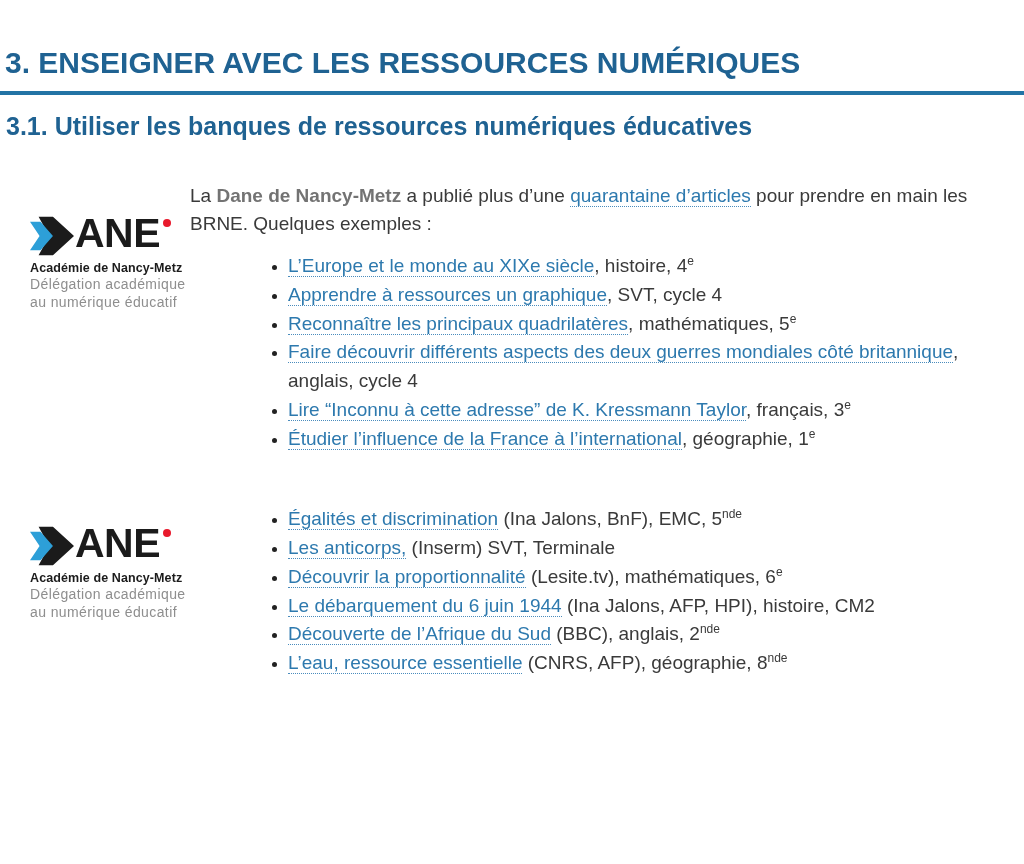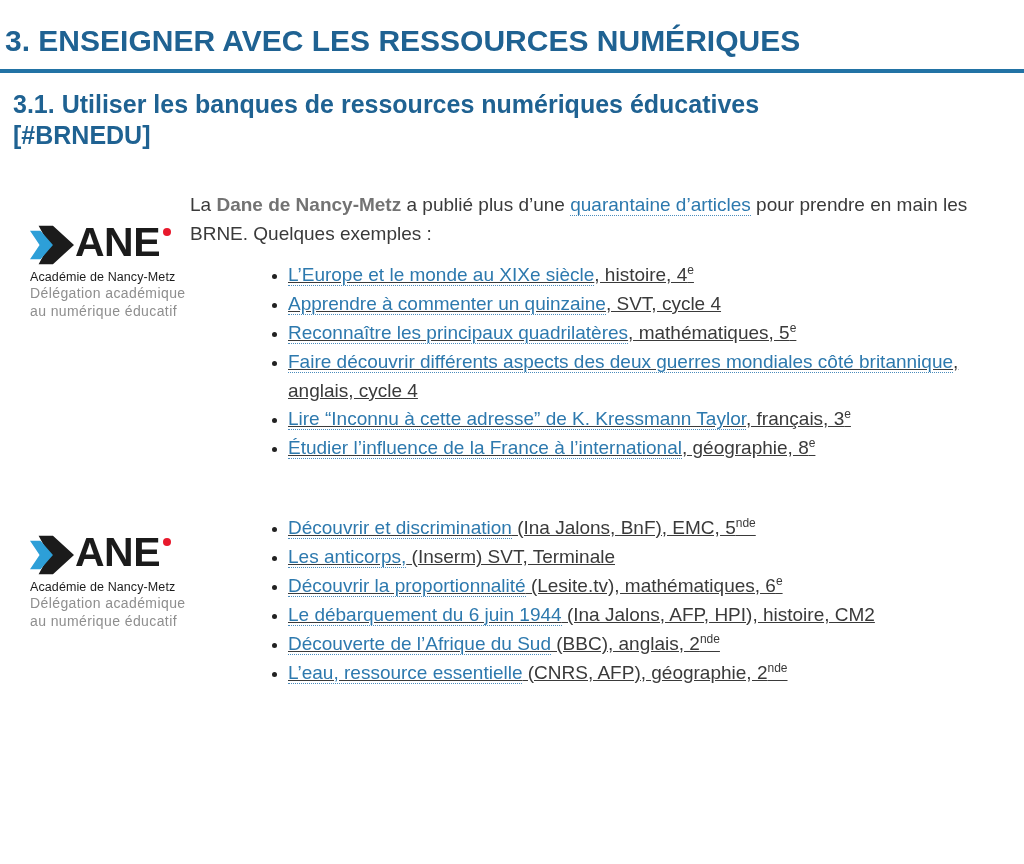--- a/index.html
+++ b/index.html
@@ -1,63 +1,62 @@
 <!DOCTYPE html>
 <html lang="fr"><head>
 <meta charset="utf-8">
 <style>
   html,body { background:#ffffff; margin:0; padding:0; }
   body { font-family:"Liberation Sans","DejaVu Sans",sans-serif; color:#3a3a3a; }
   .page { width:1024px; box-sizing:border-box; padding:0 14px 20px 5px; }
 
-  h1 { color:#1f6292; font-size:30px; line-height:1.15; font-weight:bold; margin:24px 0 0 0; }
+  h1 { color:#1f6292; font-size:30px; line-height:1.15; font-weight:bold; margin:46px 0 0 0; }
   .h1-rule { height:4px; background:#2273a5; margin:10px -14px 0 -5px; }
 
-  h2 { color:#1f6292; font-size:25px; line-height:1.25; font-weight:bold; margin:8px; }
+  h2 { color:#1f6292; font-size:25px; line-height:1.25; font-weight:bold; margin:1px; }
   .h2-31 { margin-top:16px; }
   .h2-32 { margin-top:30px; padding-left:9px; }
   .h2-line { display:block; }
 
   .media { display:flex; }
   .media-1 { margin-top:40px; }
   .media-2 { margin-top:38px; }
   .logo-col { flex:0 0 160px; width:160px; margin-left:25px; }
   .content-col { flex:1; font-size:19px; line-height:1.5; }
 
   .intro { margin:0; }
   .intro strong, .content-col strong { color:#737373; }
 
-  ul.doc-list { margin:13px 0 0 0; padding:0 0 0 98px;text-decoration:underline; }
+  ul.doc-list { margin:13px 0 0 0; padding:0 0 0 98px; }
   ul.doc-list li { line-height:1.52; color:#3a3a3a; }
   ul.doc-list li::marker { color:#222222; font-size:16px; }
 
   a.doc-link { color:#2d79ae; text-decoration:none; border-bottom:1px dotted #4a8cbd; padding-bottom:0px;margin-top:17px; }
   sup { font-size:12px; line-height:0; vertical-align:super; }
 
   
   .dane-logo { margin-top:32px; }
   .dane-row { display:flex; align-items:flex-start; height:42px;margin-top:27px; }
   .dane-d { display:block; margin-top:2px; }
   .dane-ane { font-size:41px; font-weight:bold; color:#1b1b1b; line-height:0.95; letter-spacing:-0.5px; margin-left:1px; }
   .dane-dot { width:8px; height:8px; background:#e8192c; border-radius:50%; margin-top:5px; margin-left:3px; flex:0 0 auto; }
-  .dane-sub-bold { font-size:12.5px; font-weight:normal; color:#1b1b1b; margin-top:5px; letter-spacing:0.1px; }
+  .dane-sub-bold { font-size:12.5px; font-weight:bold; color:#1b1b1b; margin-top:5px; letter-spacing:0.1px; }
   .dane-sub-gray { font-size:14px; color:#8e8e8e; letter-spacing:0.4px; line-height:1.3; }
 </style>
 </head>
 <body>
 
 <div class="page">
 
   <h1>3. ENSEIGNER AVEC LES RESSOURCES NUMÉRIQUES</h1>
   <div class="h1-rule"></div>
 
   <section>
     <h2 class="h2-31">
       <span class="h2-line">3.1. Utiliser les banques de ressources numériques éducatives</span>
-      <span class="h2-line">[#BRNEDU]</span>
     </h2>
 
     <div class="media media-1">
       <div class="logo-col">
         <div class="dane-logo">
           <div class="dane-row">
             <svg class="dane-d" width="44" height="40" viewBox="0 0 46 40" aria-hidden="true">
               <polygon points="9,0 24,0 46,20 24,40 9,40 20,20" fill="#1b1b1b"></polygon>
               <polygon points="0,5 11,5 24,20 11,35 0,35 10,20" fill="#2d9fd8"></polygon>
             </svg>
@@ -66,25 +65,25 @@
           </div>
           <div class="dane-sub-bold">Académie de Nancy-Metz</div>
           <div class="dane-sub-gray">Délégation académique</div>
           <div class="dane-sub-gray">au numérique éducatif</div>
         </div>
       </div>
       <div class="content-col">
         <p class="intro"><span>La </span><strong>Dane de Nancy-Metz</strong><span> a publié plus d’une </span><a href="#" class="doc-link">quarantaine d’articles</a><span> pour prendre en main les BRNE. Quelques exemples :</span></p>
         <ul class="doc-list">
             <li><a href="#" class="doc-link">L’Europe et le monde au XIXe siècle</a><span>, histoire, 4</span><sup>e</sup></li>
-            <li><a href="#" class="doc-link">Apprendre à commenter un quinzaine</a><span>, SVT, cycle 4</span></li>
+            <li><a href="#" class="doc-link">Apprendre à ressources un graphique</a><span>, SVT, cycle 4</span></li>
             <li><a href="#" class="doc-link">Reconnaître les principaux quadrilatères</a><span>, mathématiques, 5</span><sup>e</sup></li>
             <li><a href="#" class="doc-link">Faire découvrir différents aspects des deux guerres mondiales côté britannique</a><span>, anglais, cycle 4</span></li>
             <li><a href="#" class="doc-link">Lire “Inconnu à cette adresse” de K. Kressmann Taylor</a><span>, français, 3</span><sup>e</sup></li>
-            <li><a href="#" class="doc-link">Étudier l’influence de la France à l’international</a><span>, géographie, 8</span><sup>e</sup></li>
+            <li><a href="#" class="doc-link">Étudier l’influence de la France à l’international</a><span>, géographie, 1</span><sup>e</sup></li>
           </ul>
       </div>
     </div>
   </section>
 
   <section>
 
     <div class="media media-2">
       <div class="logo-col">
         <div class="dane-logo">
@@ -96,24 +95,24 @@
             <span class="dane-ane">ANE</span>
             <span class="dane-dot"></span>
           </div>
           <div class="dane-sub-bold">Académie de Nancy-Metz</div>
           <div class="dane-sub-gray">Délégation académique</div>
           <div class="dane-sub-gray">au numérique éducatif</div>
         </div>
       </div>
       <div class="content-col">
         <ul class="doc-list">
-            <li><a href="#" class="doc-link">Découvrir et discrimination</a><span> (Ina Jalons, BnF), EMC, 5</span><sup>nde</sup></li>
+            <li><a href="#" class="doc-link">Égalités et discrimination</a><span> (Ina Jalons, BnF), EMC, 5</span><sup>nde</sup></li>
             <li><a href="#" class="doc-link">Les anticorps,</a><span> (Inserm) SVT, Terminale</span></li>
             <li><a href="#" class="doc-link">Découvrir la proportionnalité</a><span> (Lesite.tv), mathématiques, 6</span><sup>e</sup></li>
             <li><a href="#" class="doc-link">Le débarquement du 6 juin 1944</a><span> (Ina Jalons, AFP, HPI), histoire, CM2</span></li>
             <li><a href="#" class="doc-link">Découverte de l’Afrique du Sud</a><span> (BBC), anglais, 2</span><sup>nde</sup></li>
-            <li><a href="#" class="doc-link">L’eau, ressource essentielle</a><span> (CNRS, AFP), géographie, 2</span><sup>nde</sup></li>
+            <li><a href="#" class="doc-link">L’eau, ressource essentielle</a><span> (CNRS, AFP), géographie, 8</span><sup>nde</sup></li>
           </ul>
       </div>
     </div>
   </section>
 
 </div>
 
 </body></html>

